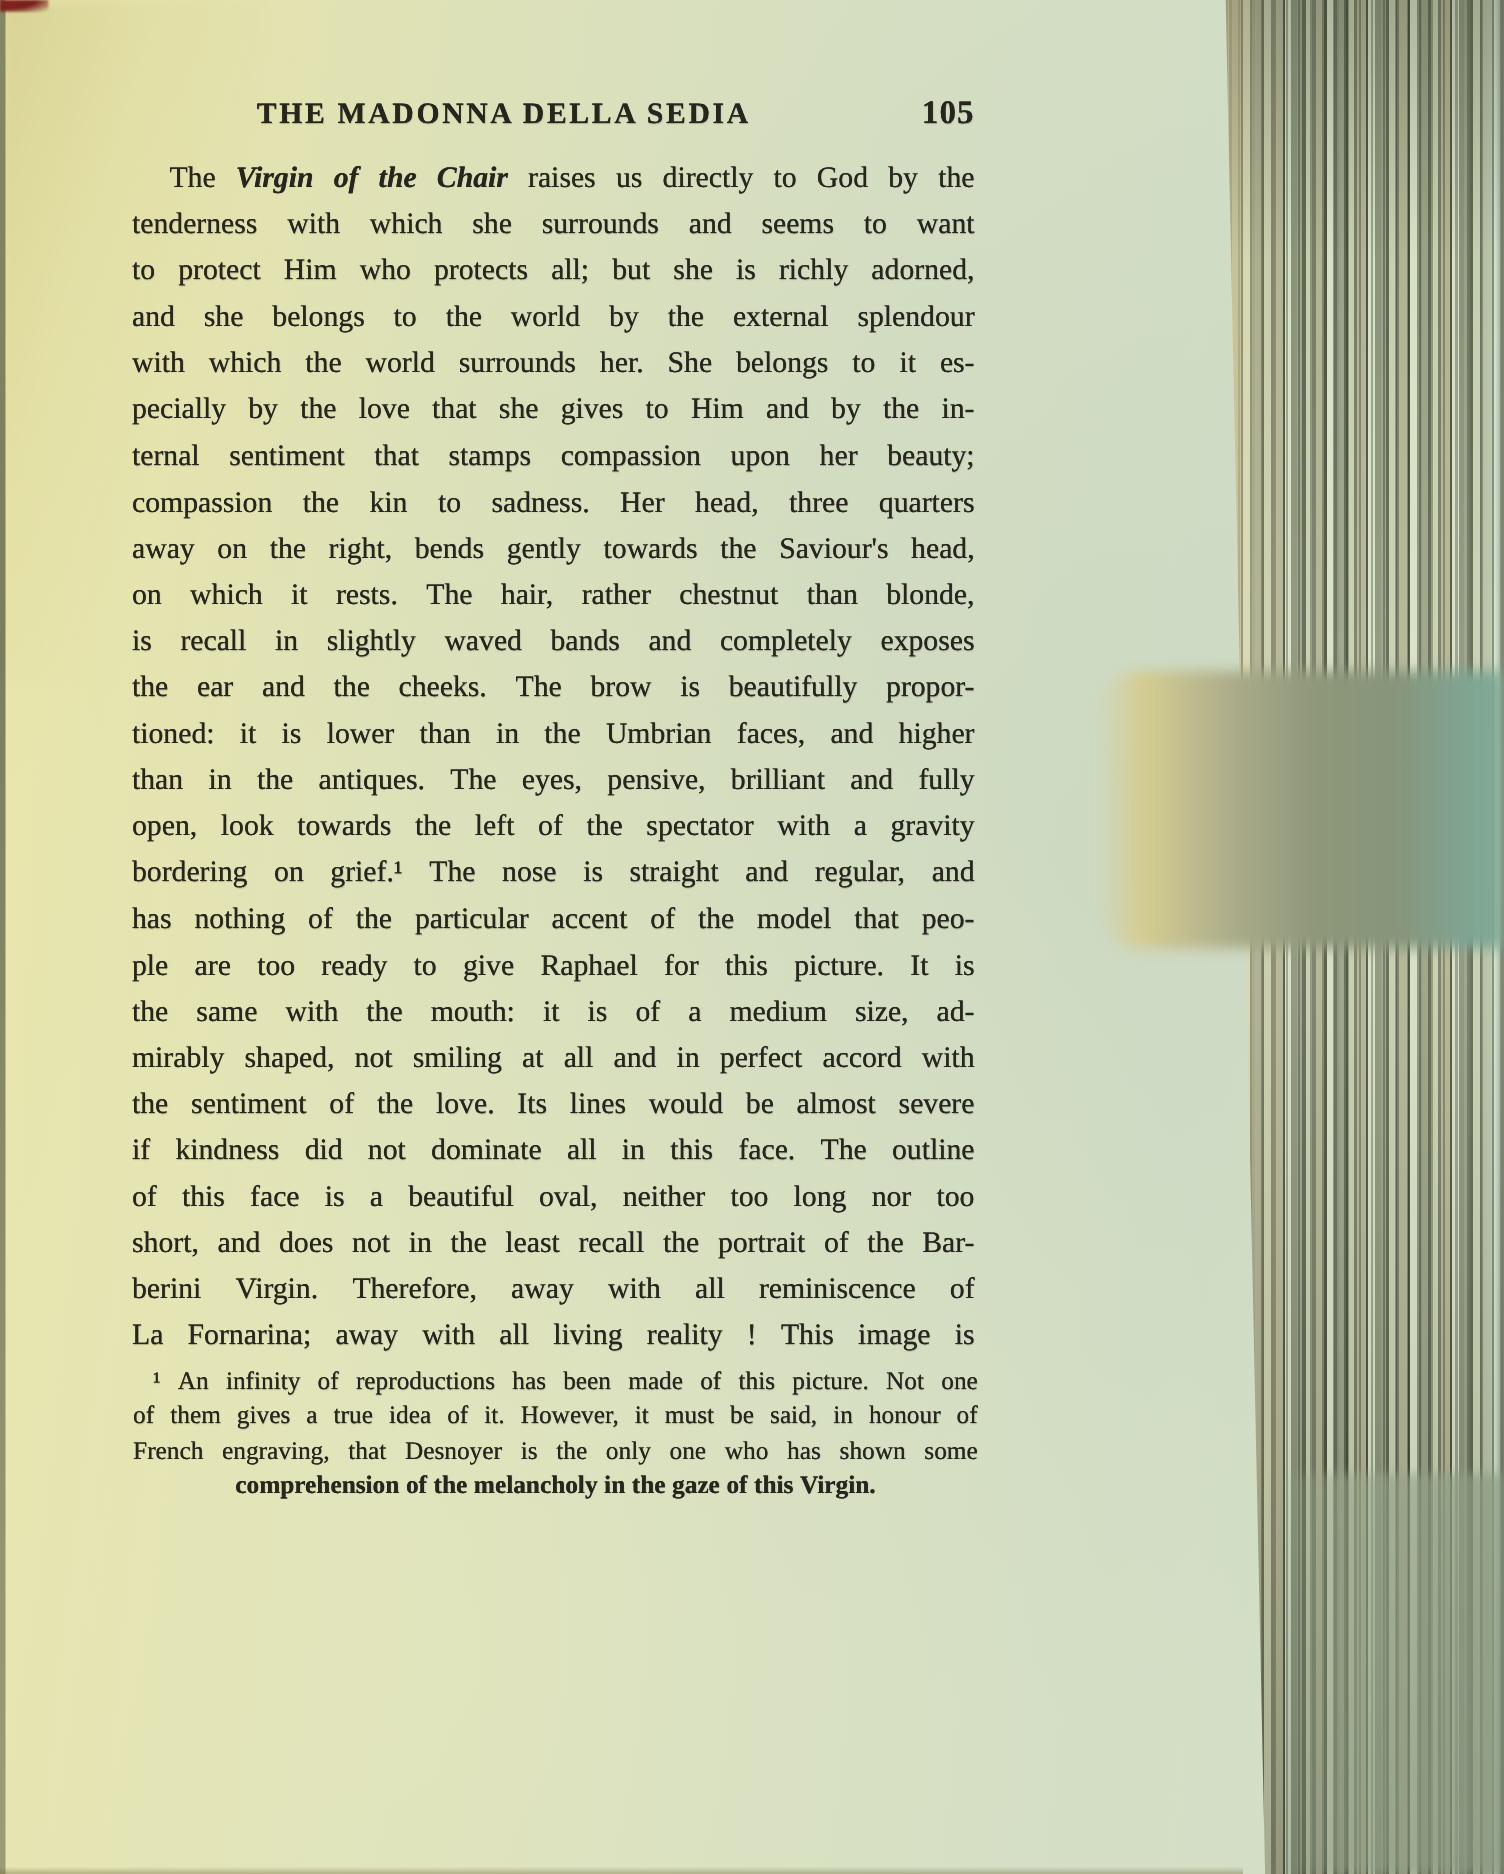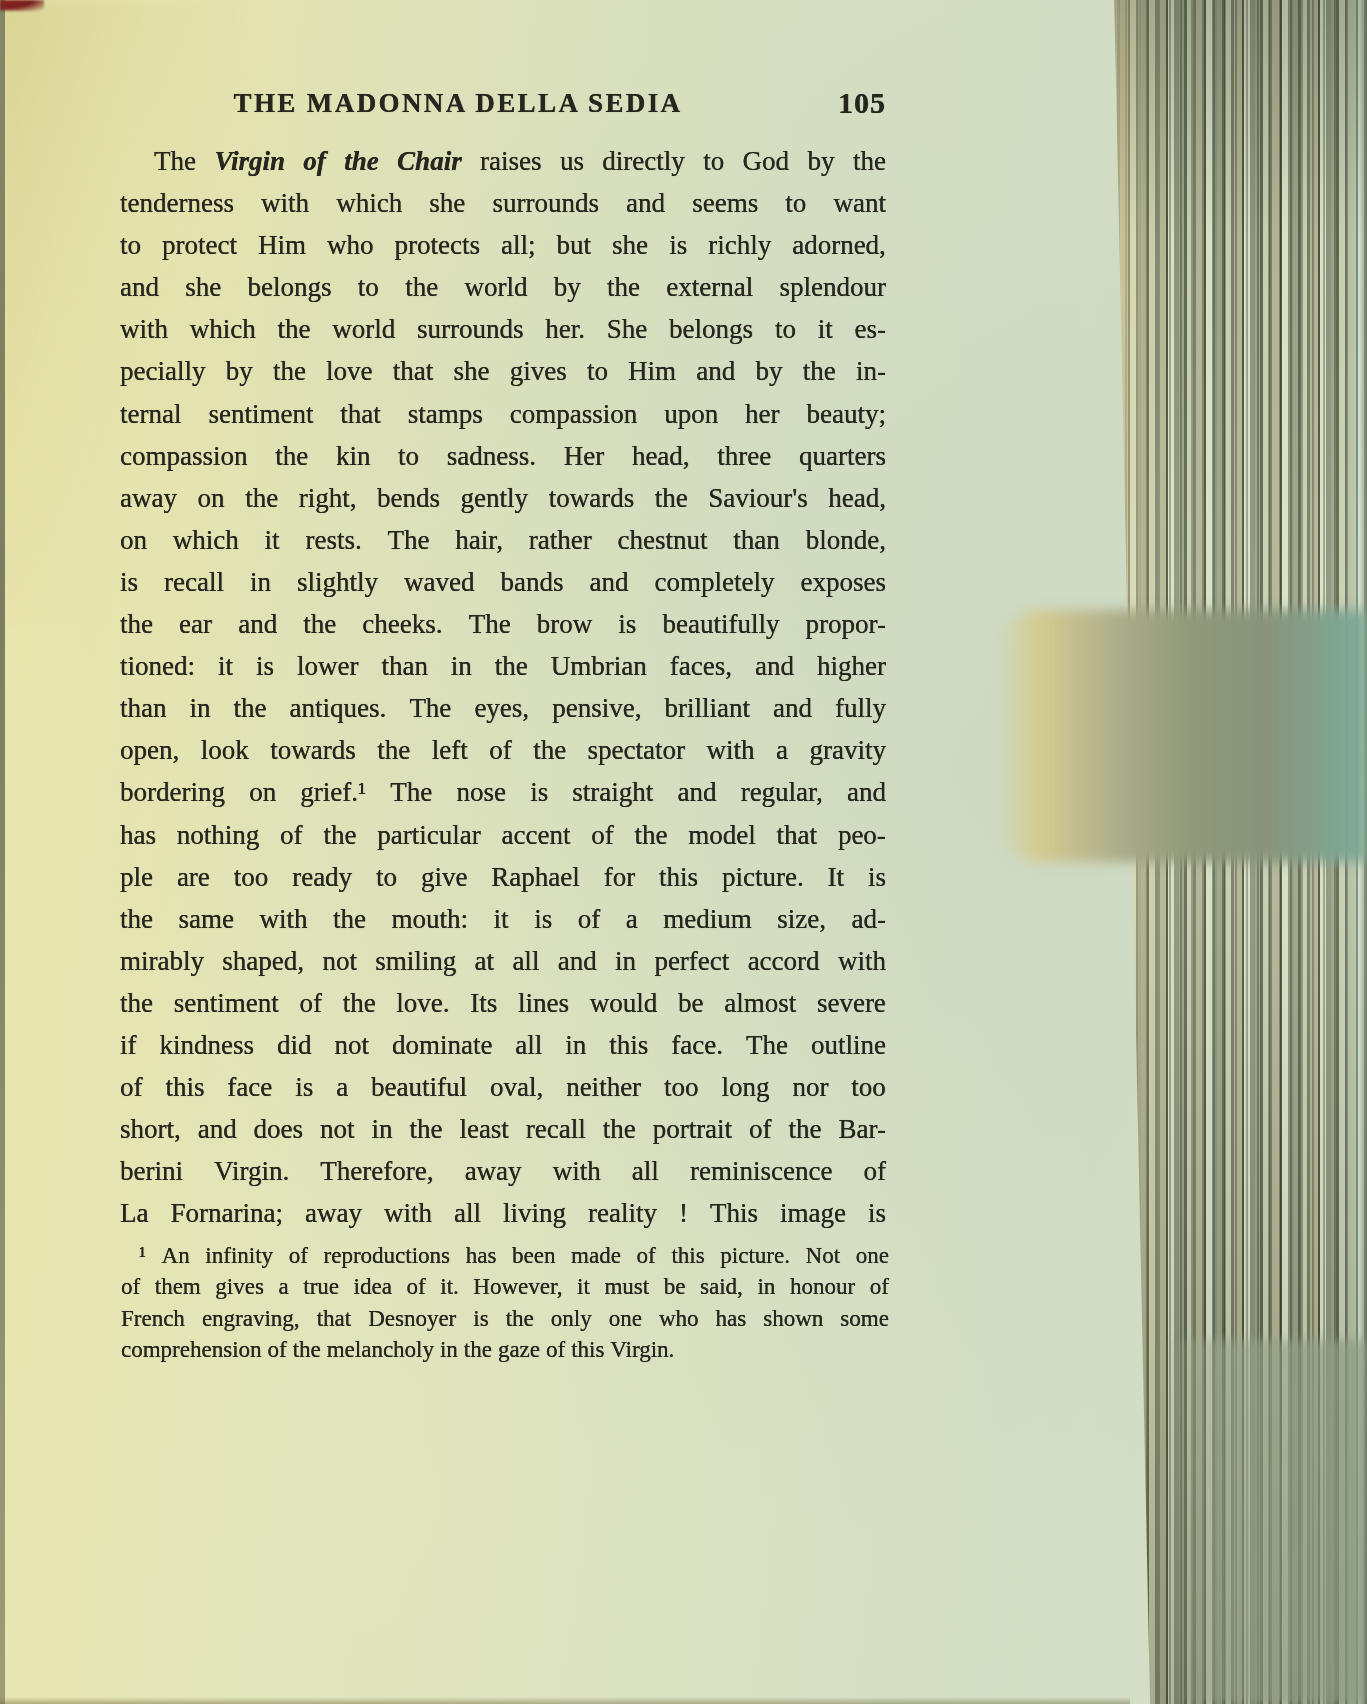--- a/index.html
+++ b/index.html
@@ -92,21 +92,21 @@
     display:flex; justify-content:space-between; column-gap:0.20em;
     height:42.1px; white-space:nowrap; align-items:baseline;
   }
   .jline span { flex:0 0 auto; }
   .jline .it { font-style:italic;font-weight:bold; }
   .first-line { padding-left:34px; }
 
   .footnote { position:absolute; top:1243px; left:121px; width:768px; font-size:23px; }
   .footnote .jline { height:31.3px; }
   .footnote .jline.fn-first { padding-left:18px; }
-  .footnote .jline:last-child { justify-content:flex-start; column-gap:0.26em; }
+  .footnote .jline:last-child { justify-content:center; column-gap:0.26em;font-weight:bold; }
 </style>
 </head>
 <body>
 
 <div class="scene">
 
   <div class="fore-edge"></div>
   <div class="edge-line"></div>
 
   <div class="page">

